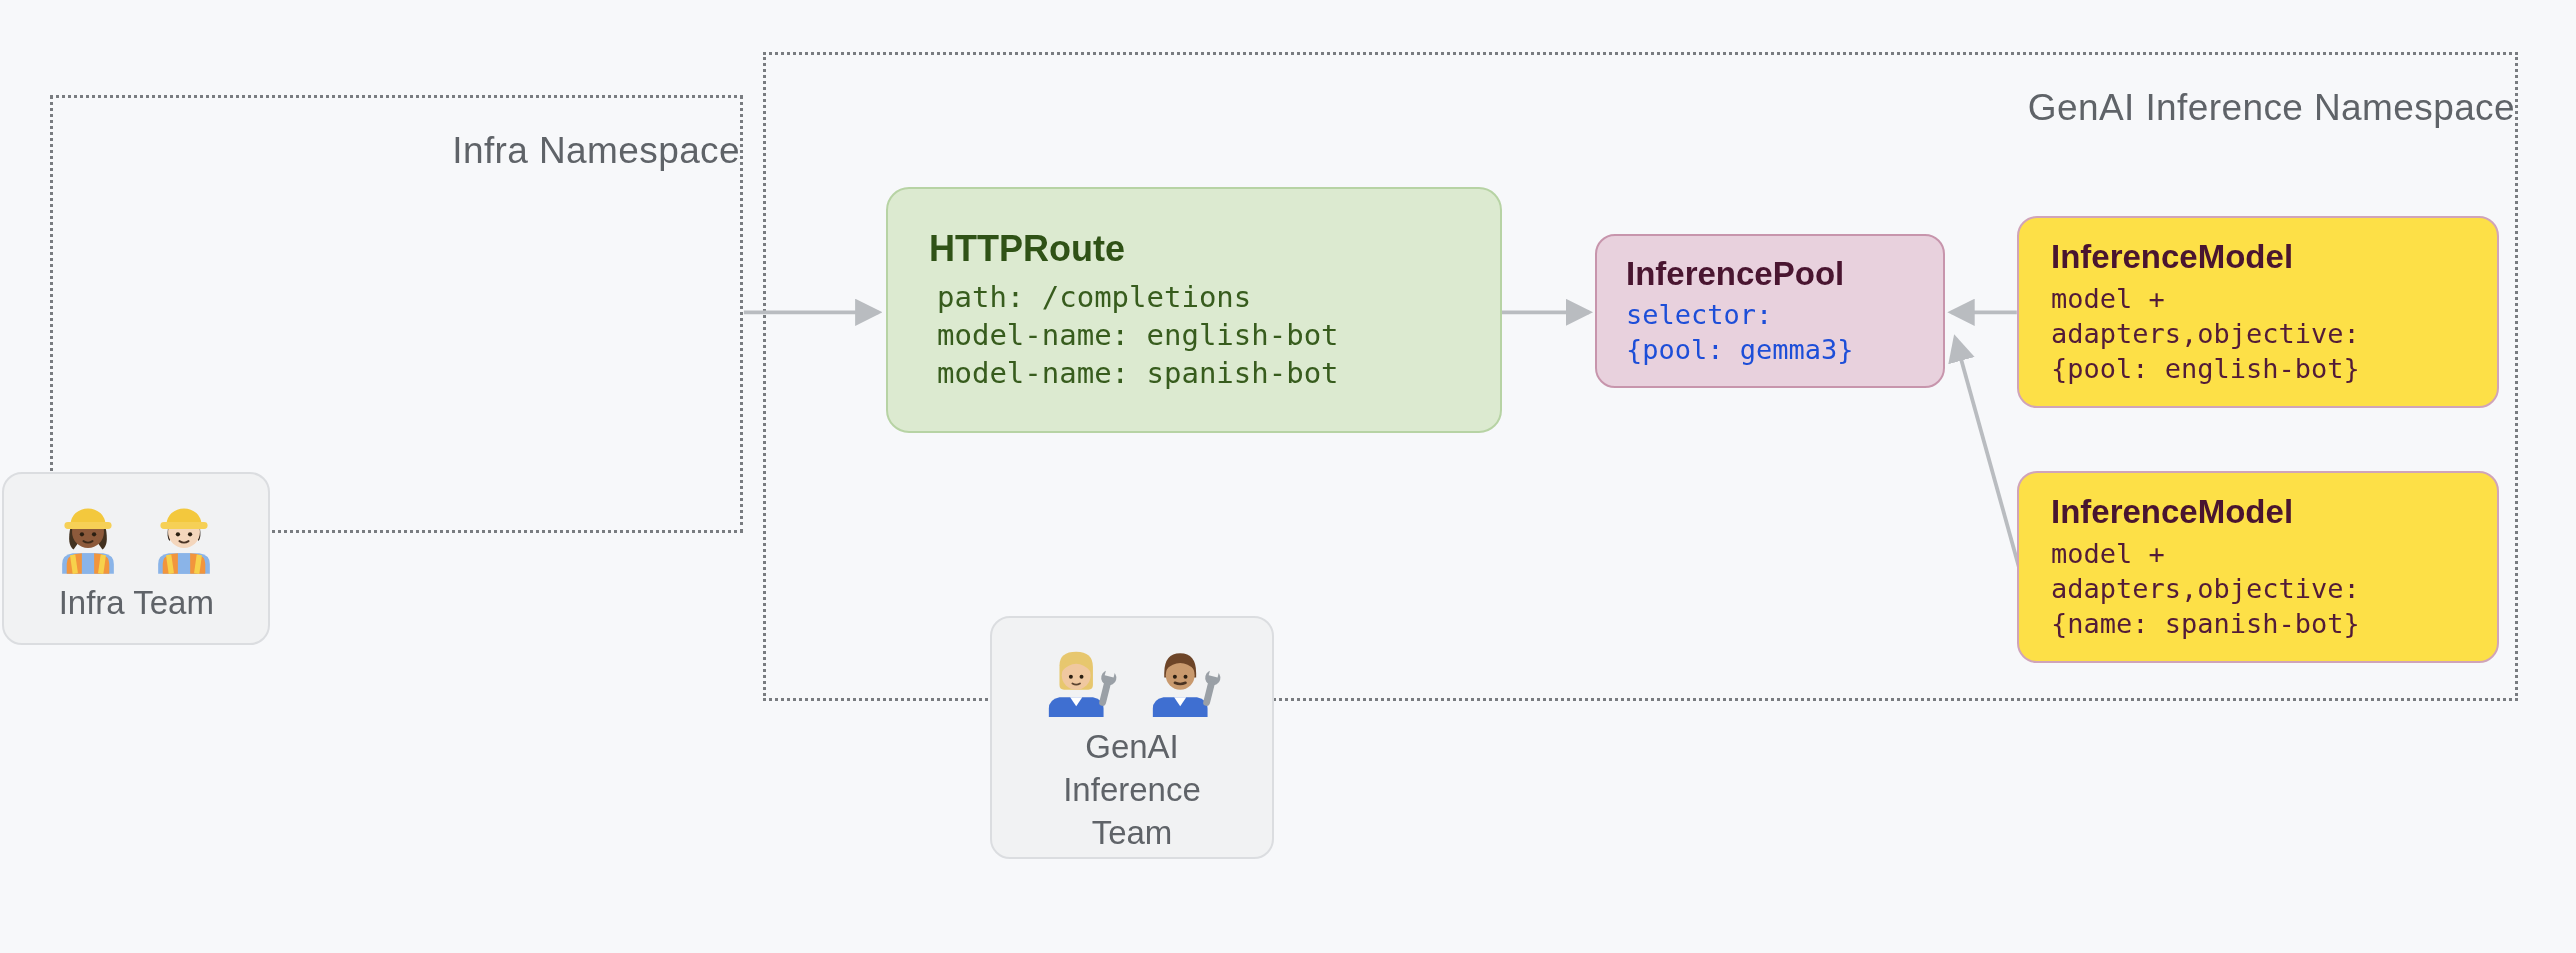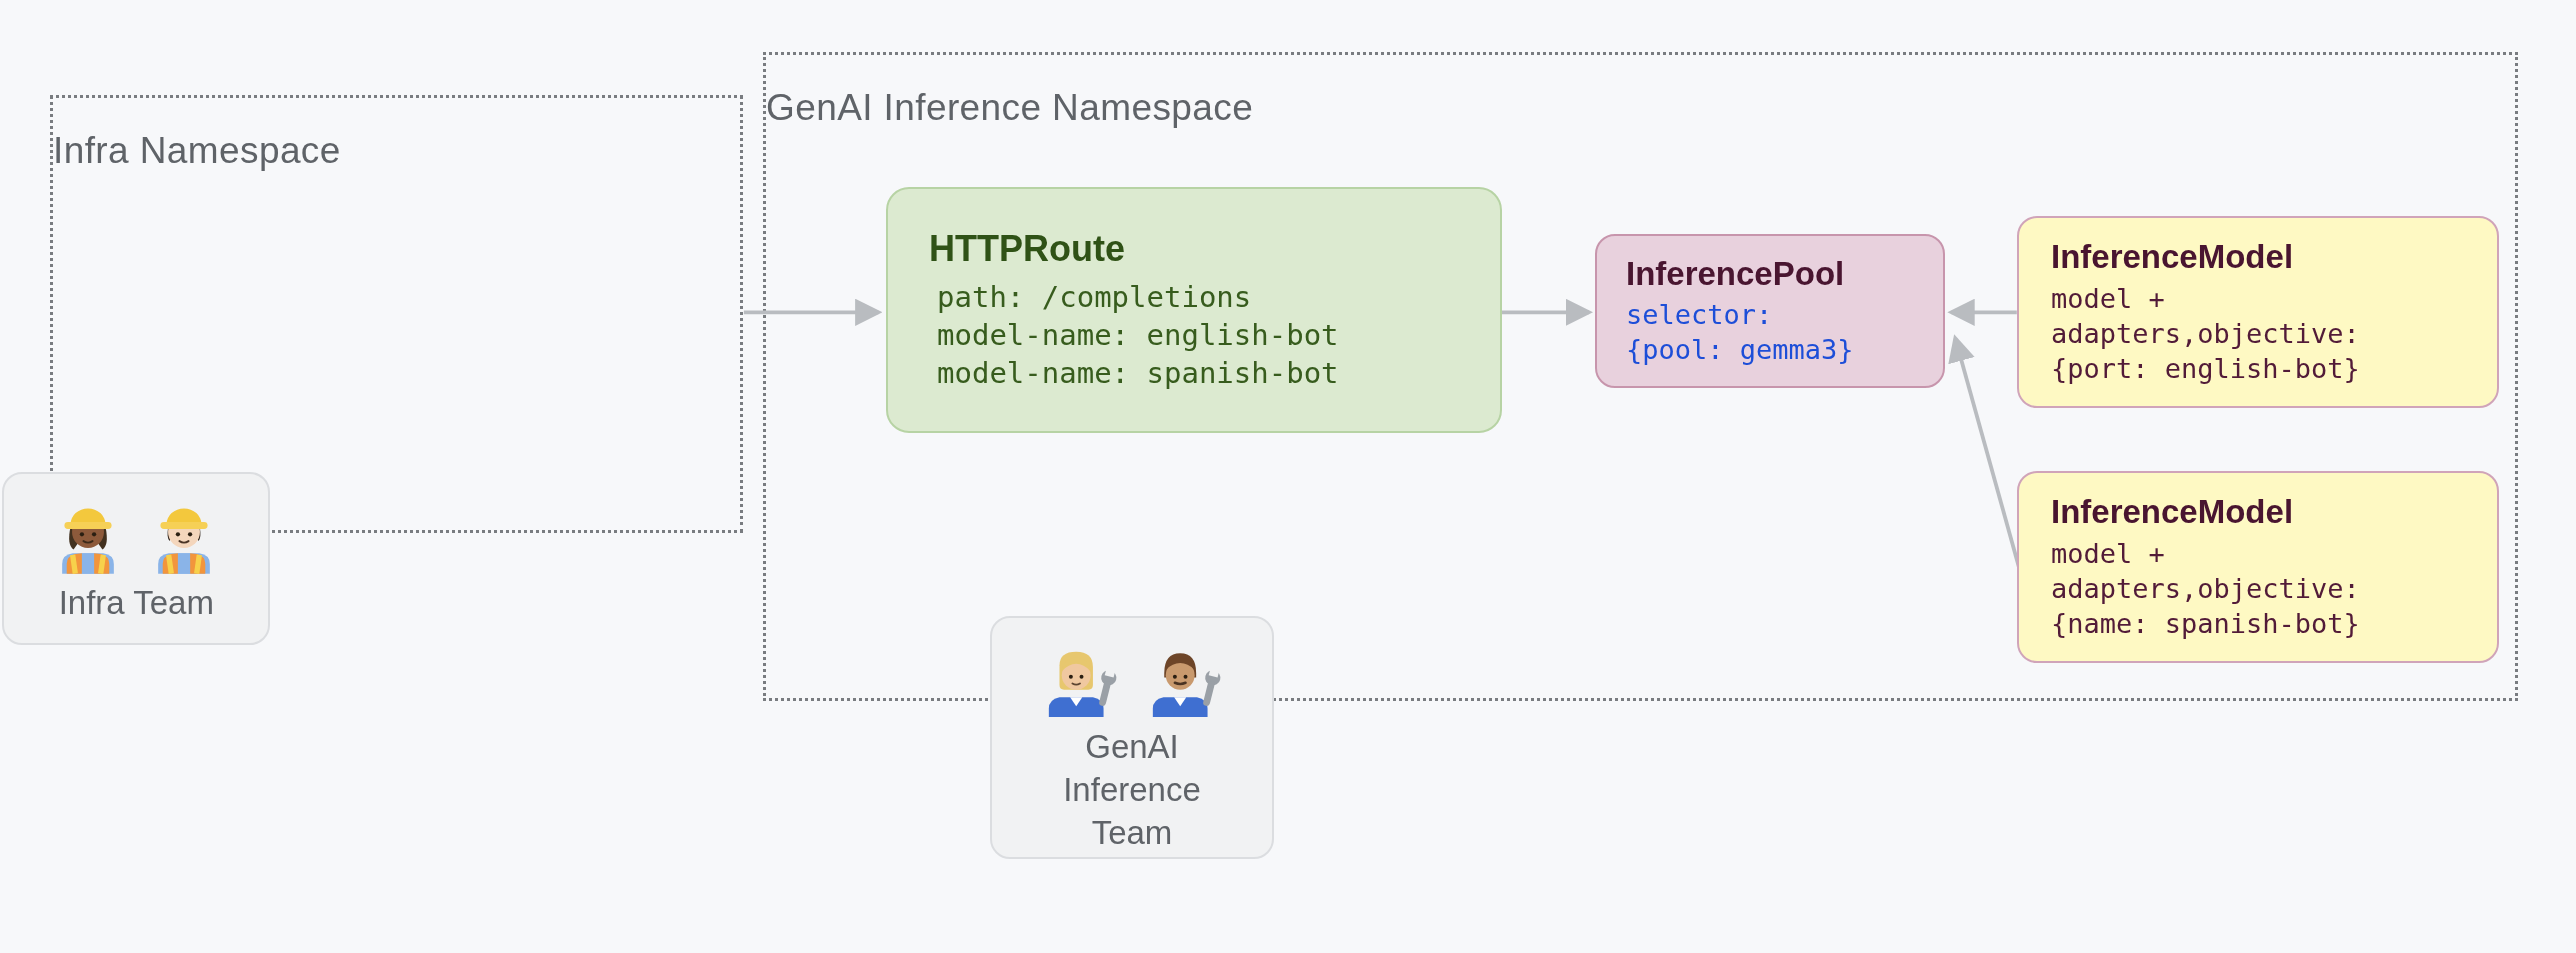--- a/index.html
+++ b/index.html
@@ -16,21 +16,21 @@
   .ns{
     position:absolute;
     border:3px dotted #797c80;
     box-sizing:border-box;
     z-index:0;
   }
   .ns-infra{left:50px;top:95px;width:693px;height:438px;}
   .ns-genai{left:763px;top:52px;width:1755px;height:649px;}
   .ns-title{
     margin-top:32px;
-    text-align:left;
+    text-align:right;
     font-size:37px;
     color:#5f6368;
     letter-spacing:0.4px;
   }
 
   
   svg.arrows{position:absolute;left:0;top:0;z-index:1;}
 
   
   .node{
@@ -65,21 +65,21 @@
     left:1595px;top:234px;width:350px;height:154px;
     background:#e8d1dd;border:2.3px solid #c795ac;
     border-radius:20px;
     padding-left:29px;
   }
   .node-pool .node-title{font-size:33px;color:#491530;margin-bottom:4.6px;}
   .node-pool .mono{font-size:27px;color:#1d4ed8;line-height:35px;}
 
   .node-model{
     width:482px;height:192px;
-    background:#fef9c3;border:2.3px solid #d0a4b9;
+    background:#fde047;border:2.3px solid #d0a4b9;
     border-radius:20px;
     padding-left:32px;
   }
   .node-model-english{position:absolute;left:2017px;top:216px;}
   .node-model-spanish{position:absolute;left:2017px;top:471px;}
   .node-model .node-title{font-size:33px;color:#491530;margin-bottom:4.6px;}
   .node-model .mono{font-size:27px;color:#521b38;line-height:35px;}
 
   
   .team{
@@ -136,21 +136,21 @@
   <div class="node node-pool">
     <div class="node-title">InferencePool</div>
     <div class="mono">selector:</div>
     <div class="mono">{pool: gemma3}</div>
   </div>
 
   <div class="node node-model node-model-english">
     <div class="node-title">InferenceModel</div>
     <div class="mono">model +</div>
     <div class="mono">adapters,objective:</div>
-    <div class="mono">{port: english-bot}</div>
+    <div class="mono">{pool: english-bot}</div>
   </div>
 
   <div class="node node-model node-model-spanish">
     <div class="node-title">InferenceModel</div>
     <div class="mono">model +</div>
     <div class="mono">adapters,objective:</div>
     <div class="mono">{name: spanish-bot}</div>
   </div>
 
   <div class="team team-genai">

